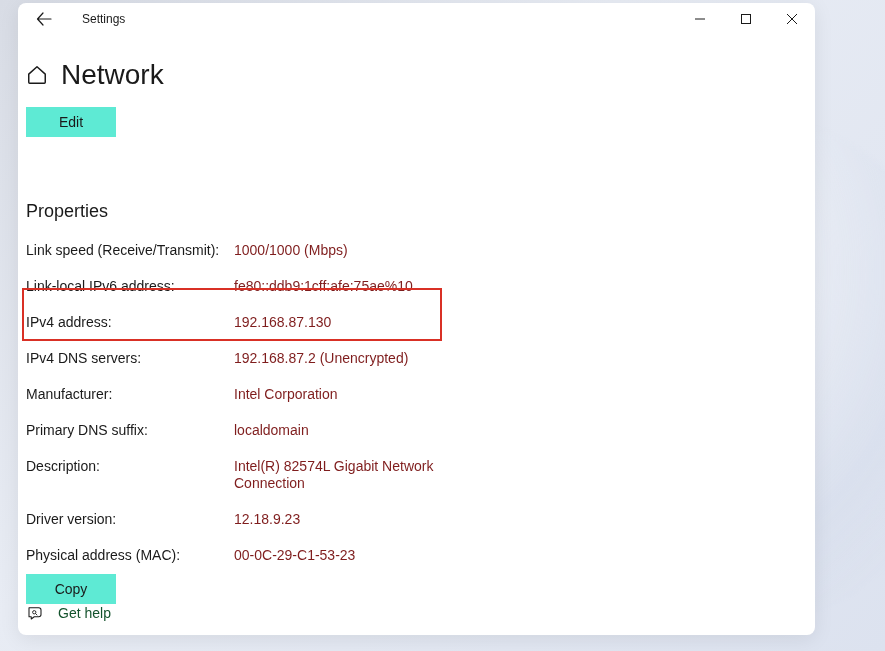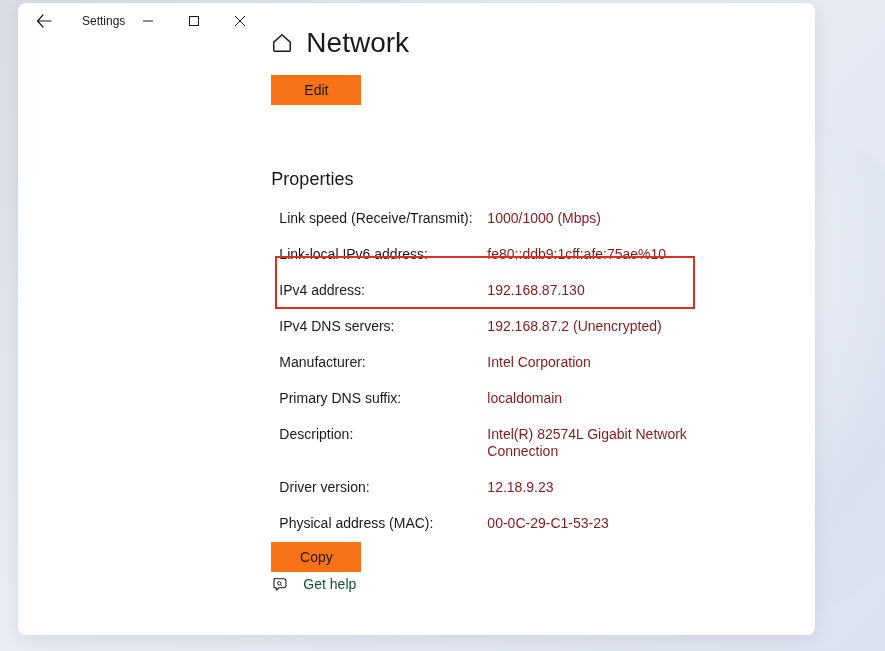--- a/index.html
+++ b/index.html
@@ -24,21 +24,21 @@
     .window {
       position: absolute;
       left: 18px;
       top: 3px;
       width: 797px;
       height: 632px;
       background: #ffffff;
       border-radius: 8px;
       box-shadow: 0 4px 20px rgba(0,0,0,0.08);
       display: flex;
-      flex-direction: row;
+      flex-direction: column;
     }
     .titlebar {
       height: 36px;
       display: flex;
       align-items: center;
       padding: 0 0 0 14px;
     }
     .back-btn {
       width: 24px;
       height: 24px;
@@ -83,21 +83,21 @@
       justify-content: center;
     }
     .page-title {
       font-size: 28px;
       font-weight: 500;
       color: #1a1a1a;
     }
     .btn {
       width: 90px;
       height: 30px;
-      background: #f97316;
+      background: #5eead4;
       border: none;
       font-family: inherit;
       font-size: 14px;
       color: #1a1a1a;
       cursor: pointer;
       display: flex;
       align-items: center;
       justify-content: center;
     }
     .section-title {
@@ -105,21 +105,20 @@
       font-weight: 500;
       color: #1a1a1a;
       margin-top: 64px;
       margin-bottom: 20px;
     }
     .prop-table {
       display: flex;
       flex-direction: column;
       gap: 19px;
       position: relative;
-      margin-left: 8px;
     }
     .prop-row {
       display: flex;
       font-size: 14px;
       line-height: 17px;
     }
     .prop-label {
       width: 208px;
       color: #1a1a1a;
       flex-shrink: 0;

